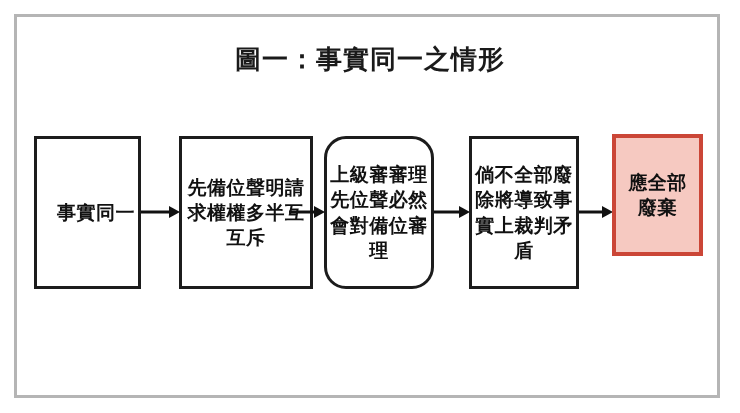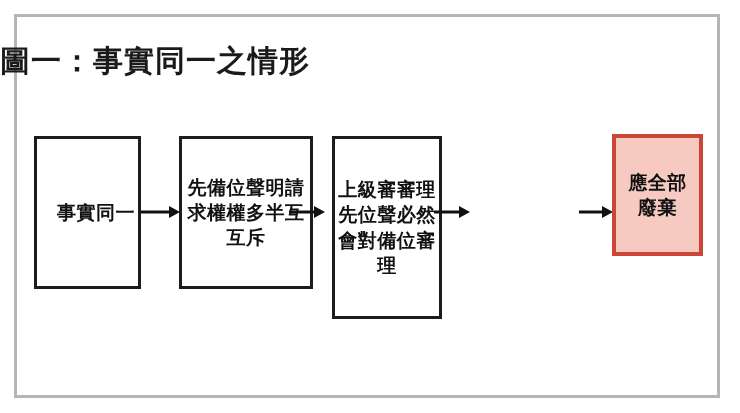--- a/index.html
+++ b/index.html
@@ -31,21 +31,22 @@
     border: 3px solid #b5b5b5;
     box-sizing: border-box;
     background: #ffffff;
   }
 
   #title {
     position: absolute;
     left: 0;
     top: 46px;
     width: 740px;
-    font-size: 30px;
+    text-align: center;
+    font-size: 26px;
     font-weight: 700;
     color: #1a1a1a;
     letter-spacing: 1px;
     line-height: 1;
     white-space: nowrap;
   }
 
   .node {
     position: absolute;
     box-sizing: border-box;
@@ -69,21 +70,21 @@
 
   .node.highlight {
     border: 4px solid #CB4637;
     background: #F6C9C1;
     color: #111111;
   }
 
   
   #node1 { left: 34px;  top: 136px; width: 107px; height: 153px; justify-content: flex-end; }
   #node2 { left: 179px; top: 136px; width: 134px; height: 153px; }
-  #node3 { left: 332px; top: 136px; width: 110px; height: 183px; }
+  #node3 { left: 324px; top: 136px; width: 110px; height: 153px; border-radius: 22px; }
   #node4 { left: 469px; top: 136px; width: 110px; height: 153px; }
   #node5 { left: 612px; top: 134px; width: 91px;  height: 122px; }
 
   
   .arrow {
     position: absolute;
     height: 14px;
     display: block;
   }
   #arrow1 { left: 141px; top: 205px; width: 39px; }
@@ -120,20 +121,23 @@
 
   <div class="node" id="node3">
     <span class="txt">上級審審理先位聲必然會對備位審理</span>
   </div>
 
   <svg class="arrow" id="arrow3" viewBox="0 0 36 14" preserveAspectRatio="none">
     <line x1="0" y1="7" x2="27" y2="7" stroke="#111111" stroke-width="3"></line>
     <polygon points="25,1 36,7 25,13" fill="#111111"></polygon>
   </svg>
 
+  <div class="node" id="node4">
+    <span class="txt">倘不全部廢除將導致事實上裁判矛盾</span>
+  </div>
 
   <svg class="arrow" id="arrow4" viewBox="0 0 34 14" preserveAspectRatio="none">
     <line x1="0" y1="7" x2="25" y2="7" stroke="#111111" stroke-width="3"></line>
     <polygon points="23,1 34,7 23,13" fill="#111111"></polygon>
   </svg>
 
   <div class="node highlight" id="node5">
     <span class="txt">應全部廢棄</span>
   </div>
 

